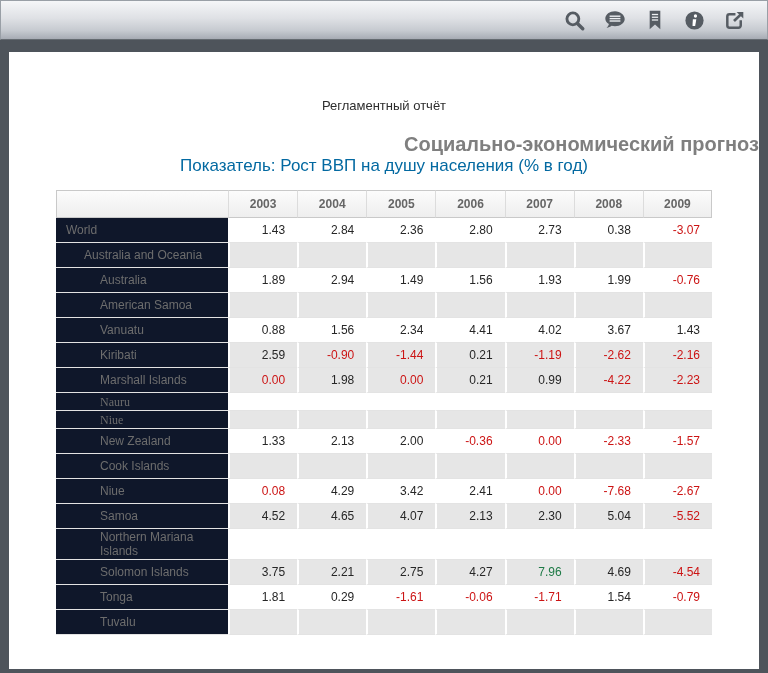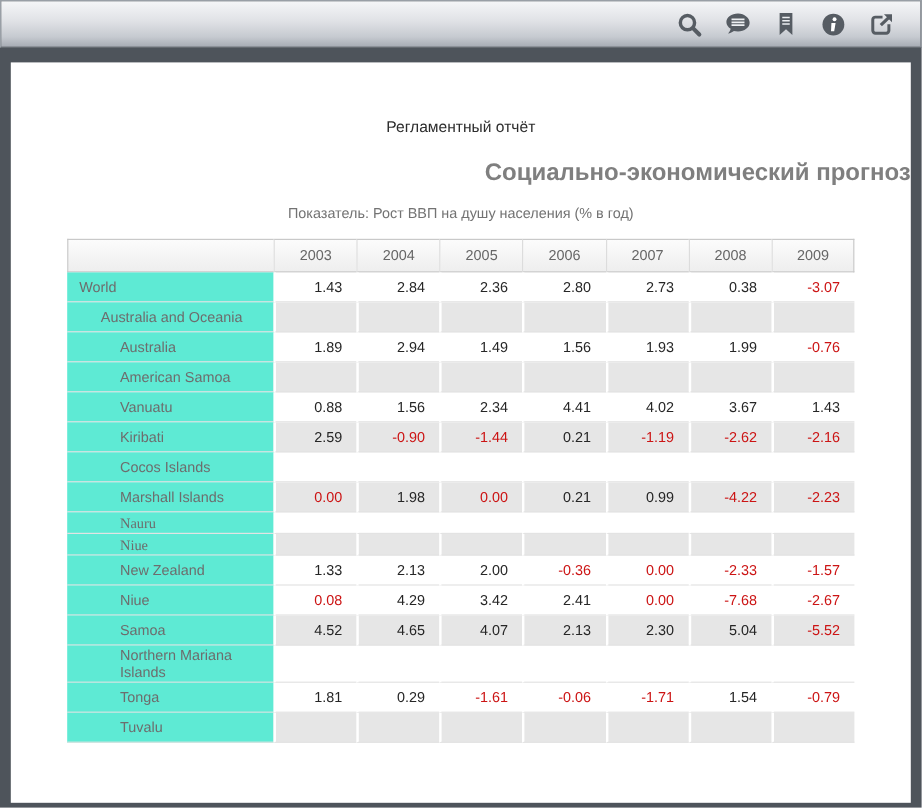--- a/index.html
+++ b/index.html
@@ -24,38 +24,38 @@
     background:transparent; border:none; cursor:pointer;
     display:flex; align-items:center; justify-content:center;
   }
   
   .page {
     position:absolute; left:9px; right:9px; top:52px; bottom:4px;
     background:#ffffff; overflow:hidden;
   }
   .report-type { margin-top:46px; text-align:center; font-size:13px; color:#2d2d2d; }
   .title { margin:20px 0 0 0; text-align:right; font-size:20px; font-weight:bold; color:#7f7f7f; }
-  .subtitle { margin-top:15px; text-align:center; font-size:12px; color:#737373; }
+  .subtitle { text-align:center; font-size:17px; color:#0369a1; }
   
   table {
     margin:14px auto 0 auto; width:656px; table-layout:fixed;
     border-collapse:separate; border-spacing:0; font-size:12px;
   }
   col.label-col { width:172px; }
   thead th {
-    height:24px; font-weight:normal; color:#666;
+    height:24px; font-weight:bold; color:#666;
     background:linear-gradient(#fcfcfc,#eeeeee);
     border-top:1px solid #c9c9c9; border-bottom:1px solid #c9c9c9;
   }
   thead th.lbl-h { border-left:1px solid #c9c9c9; }
   thead th.year { border-left:1px solid #dcdcdc; text-align:center; }
   thead th.last { border-right:1px solid #c9c9c9; }
   tbody td { height:22px; border-bottom:1px solid #e3e3e3; line-height:14px; }
   tr.short td { height:15px;font-family:Liberation Serif, serif; }
-  td.lbl { color:#6d6d6d; text-align:left; background:#5eead4; }
+  td.lbl { color:#6d6d6d; text-align:left; background:#0f172a; }
   td.lvl0 { padding-left:10px; }
   td.lvl1 { padding-left:28px;margin-top:37px; }
   td.lvl2 { padding-left:44px; }
   td.num { text-align:right; padding-right:12px; color:#262626; border-left:2px solid #fff; }
   tr.striped td.num { background:var(--stripe,#e6e6e6); }
   td.neg { color:var(--neg,#cc1414); }
   td.pos { color:var(--pos,#1e7a46); }
 </style>
 </head>
 <body>
@@ -185,30 +185,20 @@
         <tr class="striped">
           <td class="lbl lvl2">Kiribati</td>
           <td class="num">2.59</td>
           <td class="num neg">-0.90</td>
           <td class="num neg">-1.44</td>
           <td class="num">0.21</td>
           <td class="num neg">-1.19</td>
           <td class="num neg">-2.62</td>
           <td class="num neg">-2.16</td>
         </tr>
-        <tr class="">
-          <td class="lbl lvl2">Cocos Islands</td>
-          <td class="num"></td>
-          <td class="num"></td>
-          <td class="num"></td>
-          <td class="num"></td>
-          <td class="num"></td>
-          <td class="num"></td>
-          <td class="num"></td>
-        </tr>
         <tr class="striped">
           <td class="lbl lvl2">Marshall Islands</td>
           <td class="num neg">0.00</td>
           <td class="num">1.98</td>
           <td class="num neg">0.00</td>
           <td class="num">0.21</td>
           <td class="num">0.99</td>
           <td class="num neg">-4.22</td>
           <td class="num neg">-2.23</td>
         </tr>
@@ -235,20 +225,30 @@
         <tr class="">
           <td class="lbl lvl2">New Zealand</td>
           <td class="num">1.33</td>
           <td class="num">2.13</td>
           <td class="num">2.00</td>
           <td class="num neg">-0.36</td>
           <td class="num neg">0.00</td>
           <td class="num neg">-2.33</td>
           <td class="num neg">-1.57</td>
         </tr>
+        <tr class="striped">
+          <td class="lbl lvl2">Cook Islands</td>
+          <td class="num"></td>
+          <td class="num"></td>
+          <td class="num"></td>
+          <td class="num"></td>
+          <td class="num"></td>
+          <td class="num"></td>
+          <td class="num"></td>
+        </tr>
         <tr class="">
           <td class="lbl lvl2">Niue</td>
           <td class="num neg">0.08</td>
           <td class="num">4.29</td>
           <td class="num">3.42</td>
           <td class="num">2.41</td>
           <td class="num neg">0.00</td>
           <td class="num neg">-7.68</td>
           <td class="num neg">-2.67</td>
         </tr>
@@ -265,20 +265,30 @@
         <tr class="">
           <td class="lbl lvl2">Northern Mariana Islands</td>
           <td class="num"></td>
           <td class="num"></td>
           <td class="num"></td>
           <td class="num"></td>
           <td class="num"></td>
           <td class="num"></td>
           <td class="num"></td>
         </tr>
+        <tr class="striped">
+          <td class="lbl lvl2">Solomon Islands</td>
+          <td class="num">3.75</td>
+          <td class="num">2.21</td>
+          <td class="num">2.75</td>
+          <td class="num">4.27</td>
+          <td class="num pos">7.96</td>
+          <td class="num">4.69</td>
+          <td class="num neg">-4.54</td>
+        </tr>
         <tr class="">
           <td class="lbl lvl2">Tonga</td>
           <td class="num">1.81</td>
           <td class="num">0.29</td>
           <td class="num neg">-1.61</td>
           <td class="num neg">-0.06</td>
           <td class="num neg">-1.71</td>
           <td class="num">1.54</td>
           <td class="num neg">-0.79</td>
         </tr>

